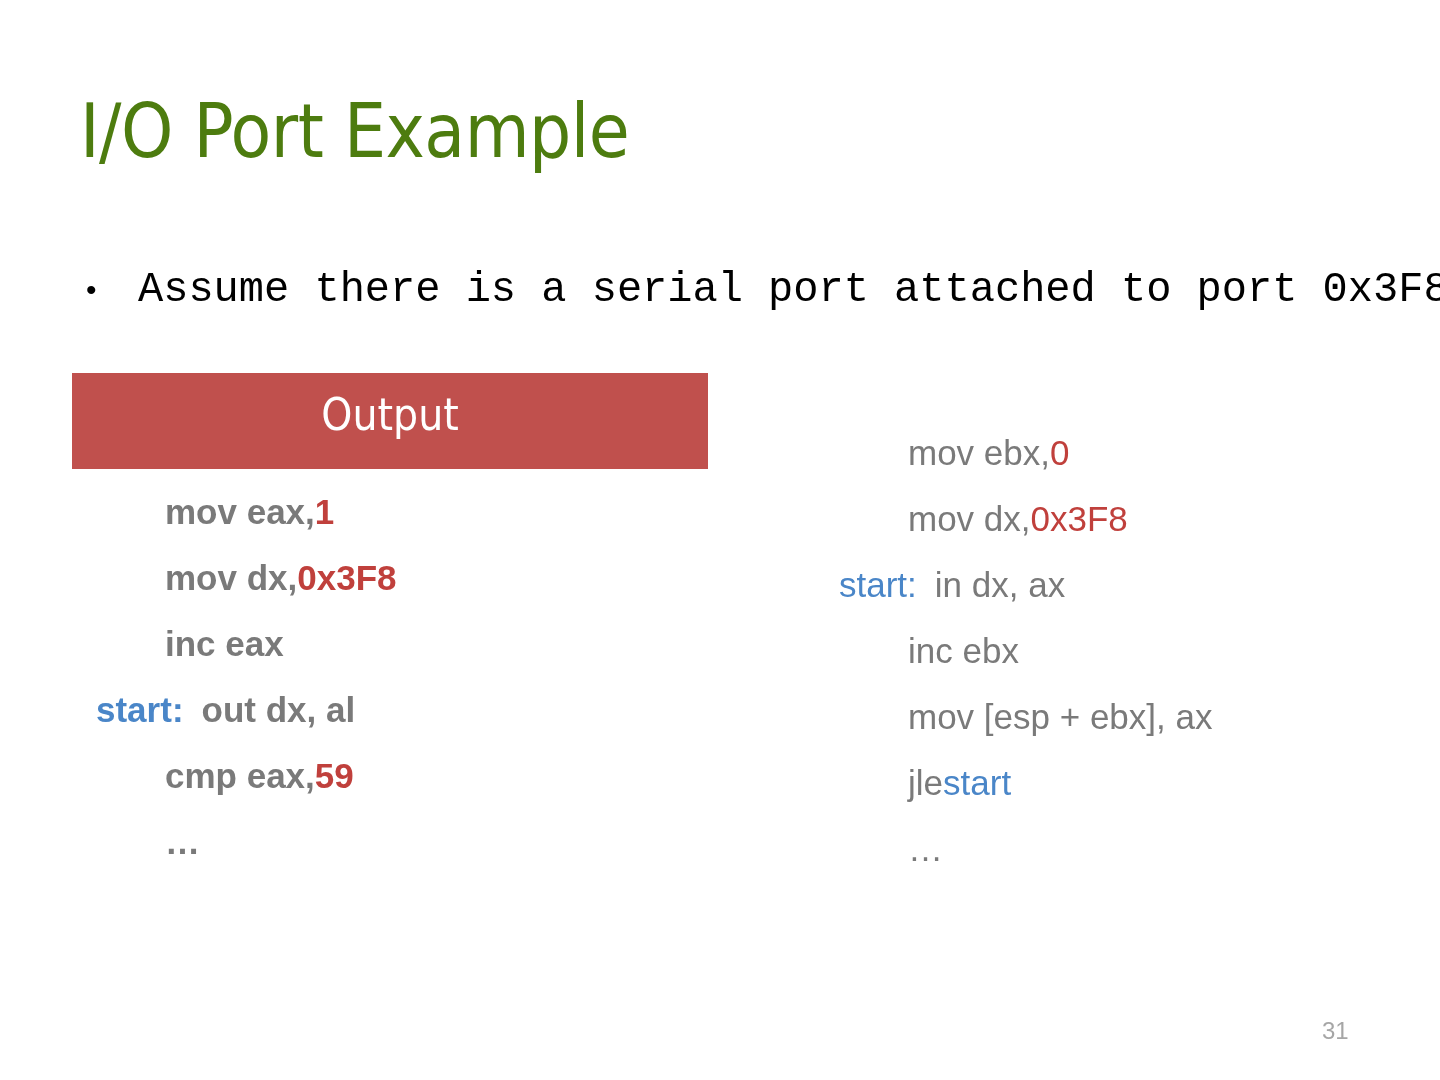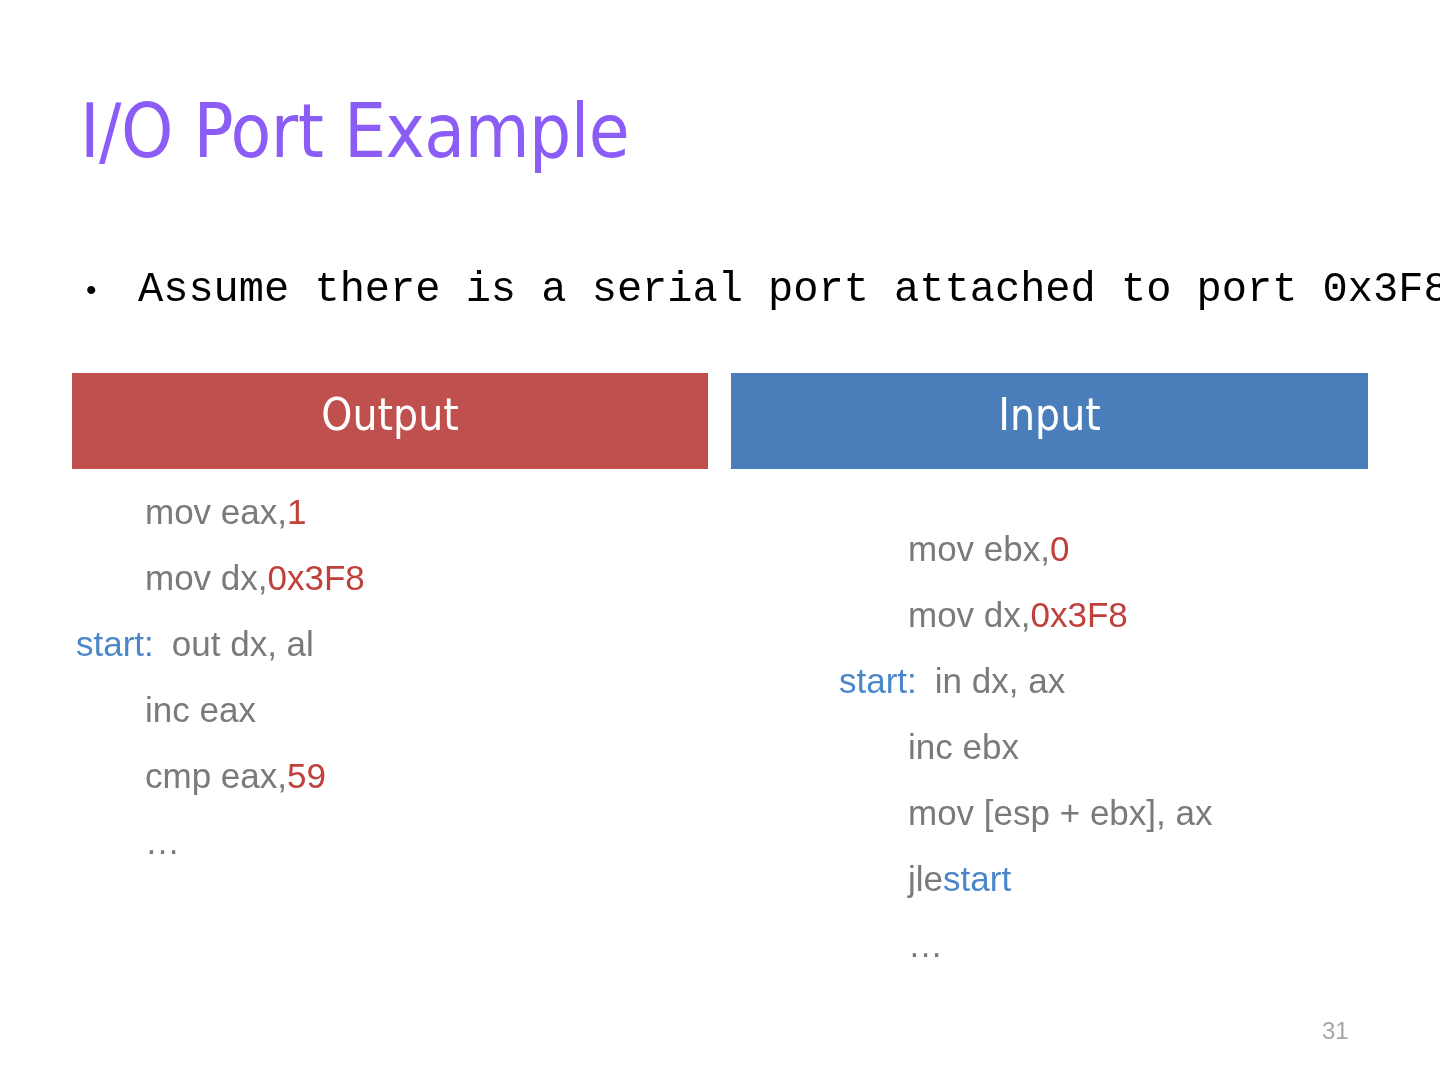--- a/index.html
+++ b/index.html
@@ -22,21 +22,21 @@
 
   
   .slide-title {
     position: absolute;
     left: 80px;
     top: 88px;
     font-family: "DejaVu Sans Condensed", "Liberation Sans Narrow", "Liberation Sans", sans-serif;
     font-stretch: condensed;
     font-size: 74px;
     line-height: 86px;
-    color: #8b5cf6;
+    color: #4d7c0f;
     letter-spacing: -0.5px;
     white-space: nowrap;
   }
 
   
   .bullet-row {
     position: absolute;
     left: 84px;
     top: 262px;
     display: flex;
@@ -88,21 +88,22 @@
   
   .code-block {
     font-family: "Liberation Sans", sans-serif;
     font-size: 35px;
     line-height: 66px;
     color: #7a7a7a;
     white-space: nowrap;
   }
   .code-output {
     margin-top: 10px;
-    margin-left: 4px;
+    margin-left: 24px;
+    font-weight: bold;
   }
   .code-input {
     margin-top: 47px;
     margin-left: 108px;
   }
   .code-line {
     display: block;
     height: 66px;
     position: relative;
   }
@@ -145,29 +146,28 @@
   <div class="bullet-row">
     <span class="bullet-marker">•</span>
     <span class="bullet-text">Assume there is a serial port attached to port 0x3F8</span>
   </div>
 
   <div class="panel panel-output">
     <div class="panel-header header-output">Output</div>
     <div class="code-block code-output">
         <span class="code-line"><span class="code-indent">mov eax, </span><span class="lit">1</span></span>
         <span class="code-line"><span class="code-indent">mov dx, </span><span class="lit">0x3F8</span></span>
+        <span class="code-line"><span class="code-indent">inc eax</span></span>
         <span class="code-line has-label"><span class="code-label">start</span><span class="code-label-colon">:</span><span class="code-after-label">out dx, al</span></span>
-        <span class="code-line"><span class="code-indent">inc eax</span></span>
         <span class="code-line"><span class="code-indent">cmp eax, </span><span class="lit">59</span></span>
         <span class="code-line"><span class="code-indent ellipsis">…</span></span>
       </div>
   </div>
 
   <div class="panel panel-input">
-    <div class="panel-header header-input">Input</div>
     <div class="code-block code-input">
         <span class="code-line"><span class="code-indent">mov ebx, </span><span class="lit">0</span></span>
         <span class="code-line"><span class="code-indent">mov dx, </span><span class="lit">0x3F8</span></span>
         <span class="code-line has-label"><span class="code-label">start</span><span class="code-label-colon">:</span><span class="code-after-label">in dx, ax</span></span>
         <span class="code-line"><span class="code-indent">inc ebx</span></span>
         <span class="code-line"><span class="code-indent">mov [esp + ebx], ax</span></span>
         <span class="code-line"><span class="code-indent">jle </span><span class="ref">start</span></span>
         <span class="code-line"><span class="code-indent ellipsis">…</span></span>
       </div>
   </div>

